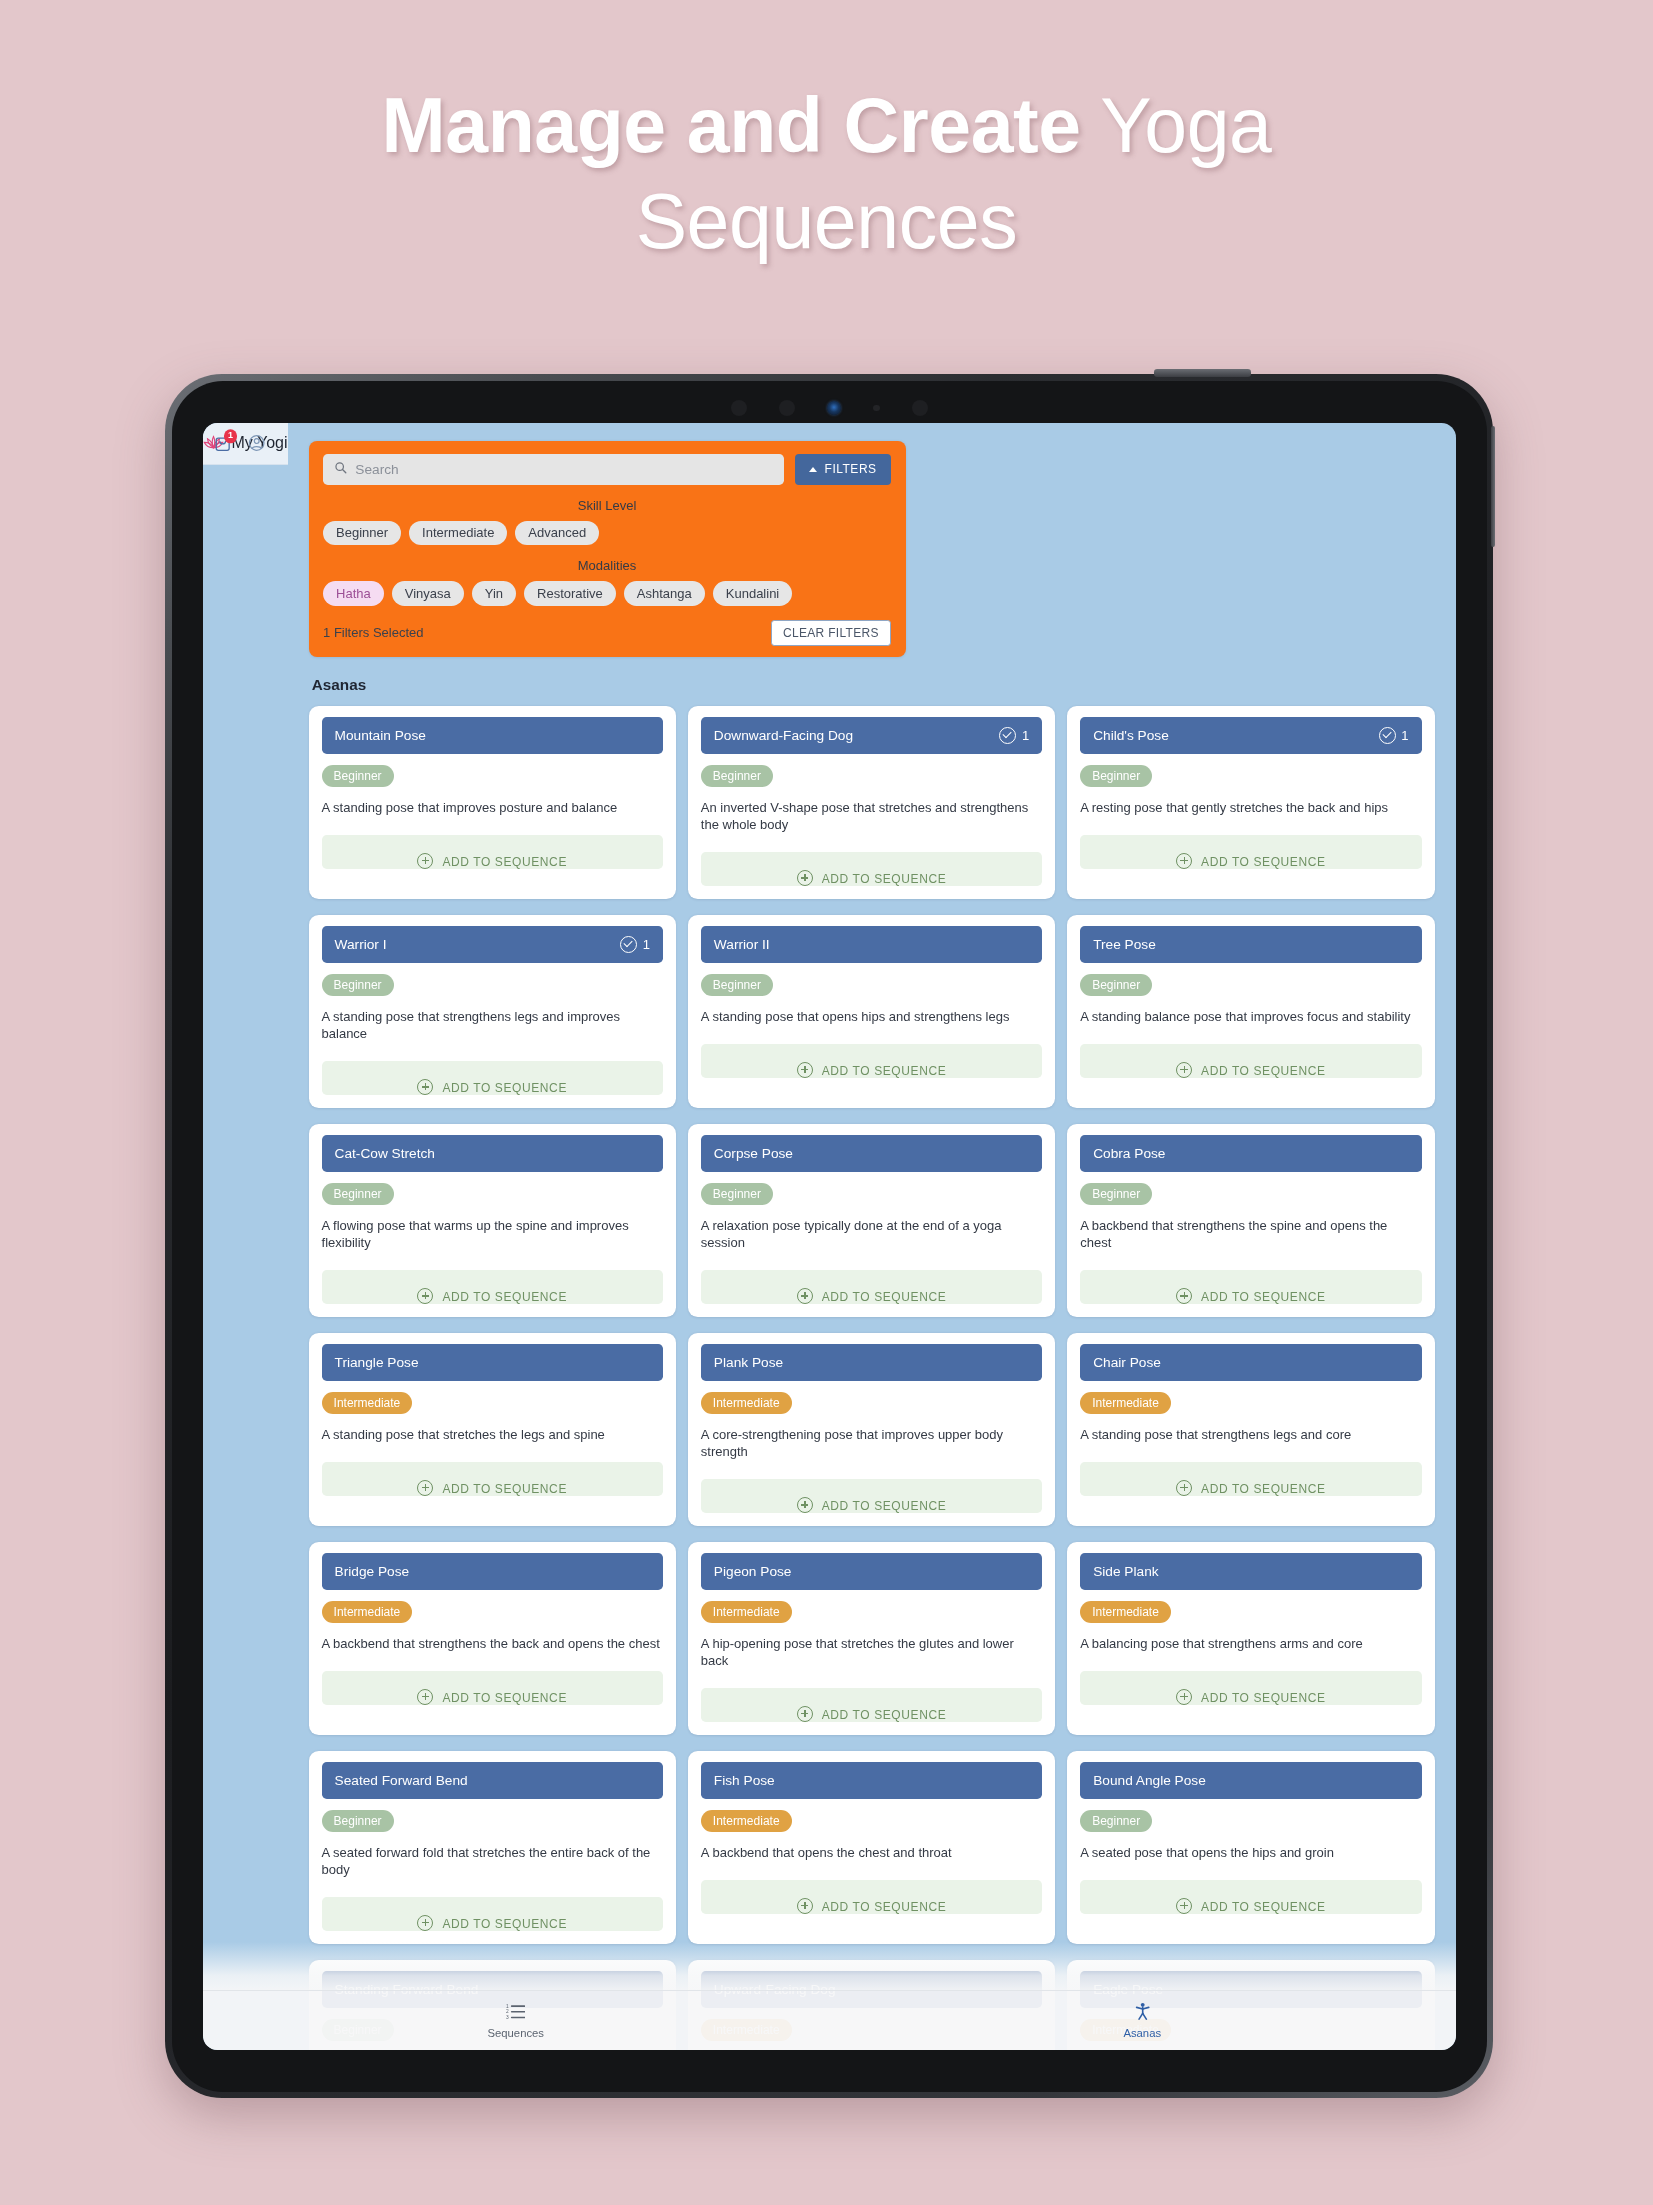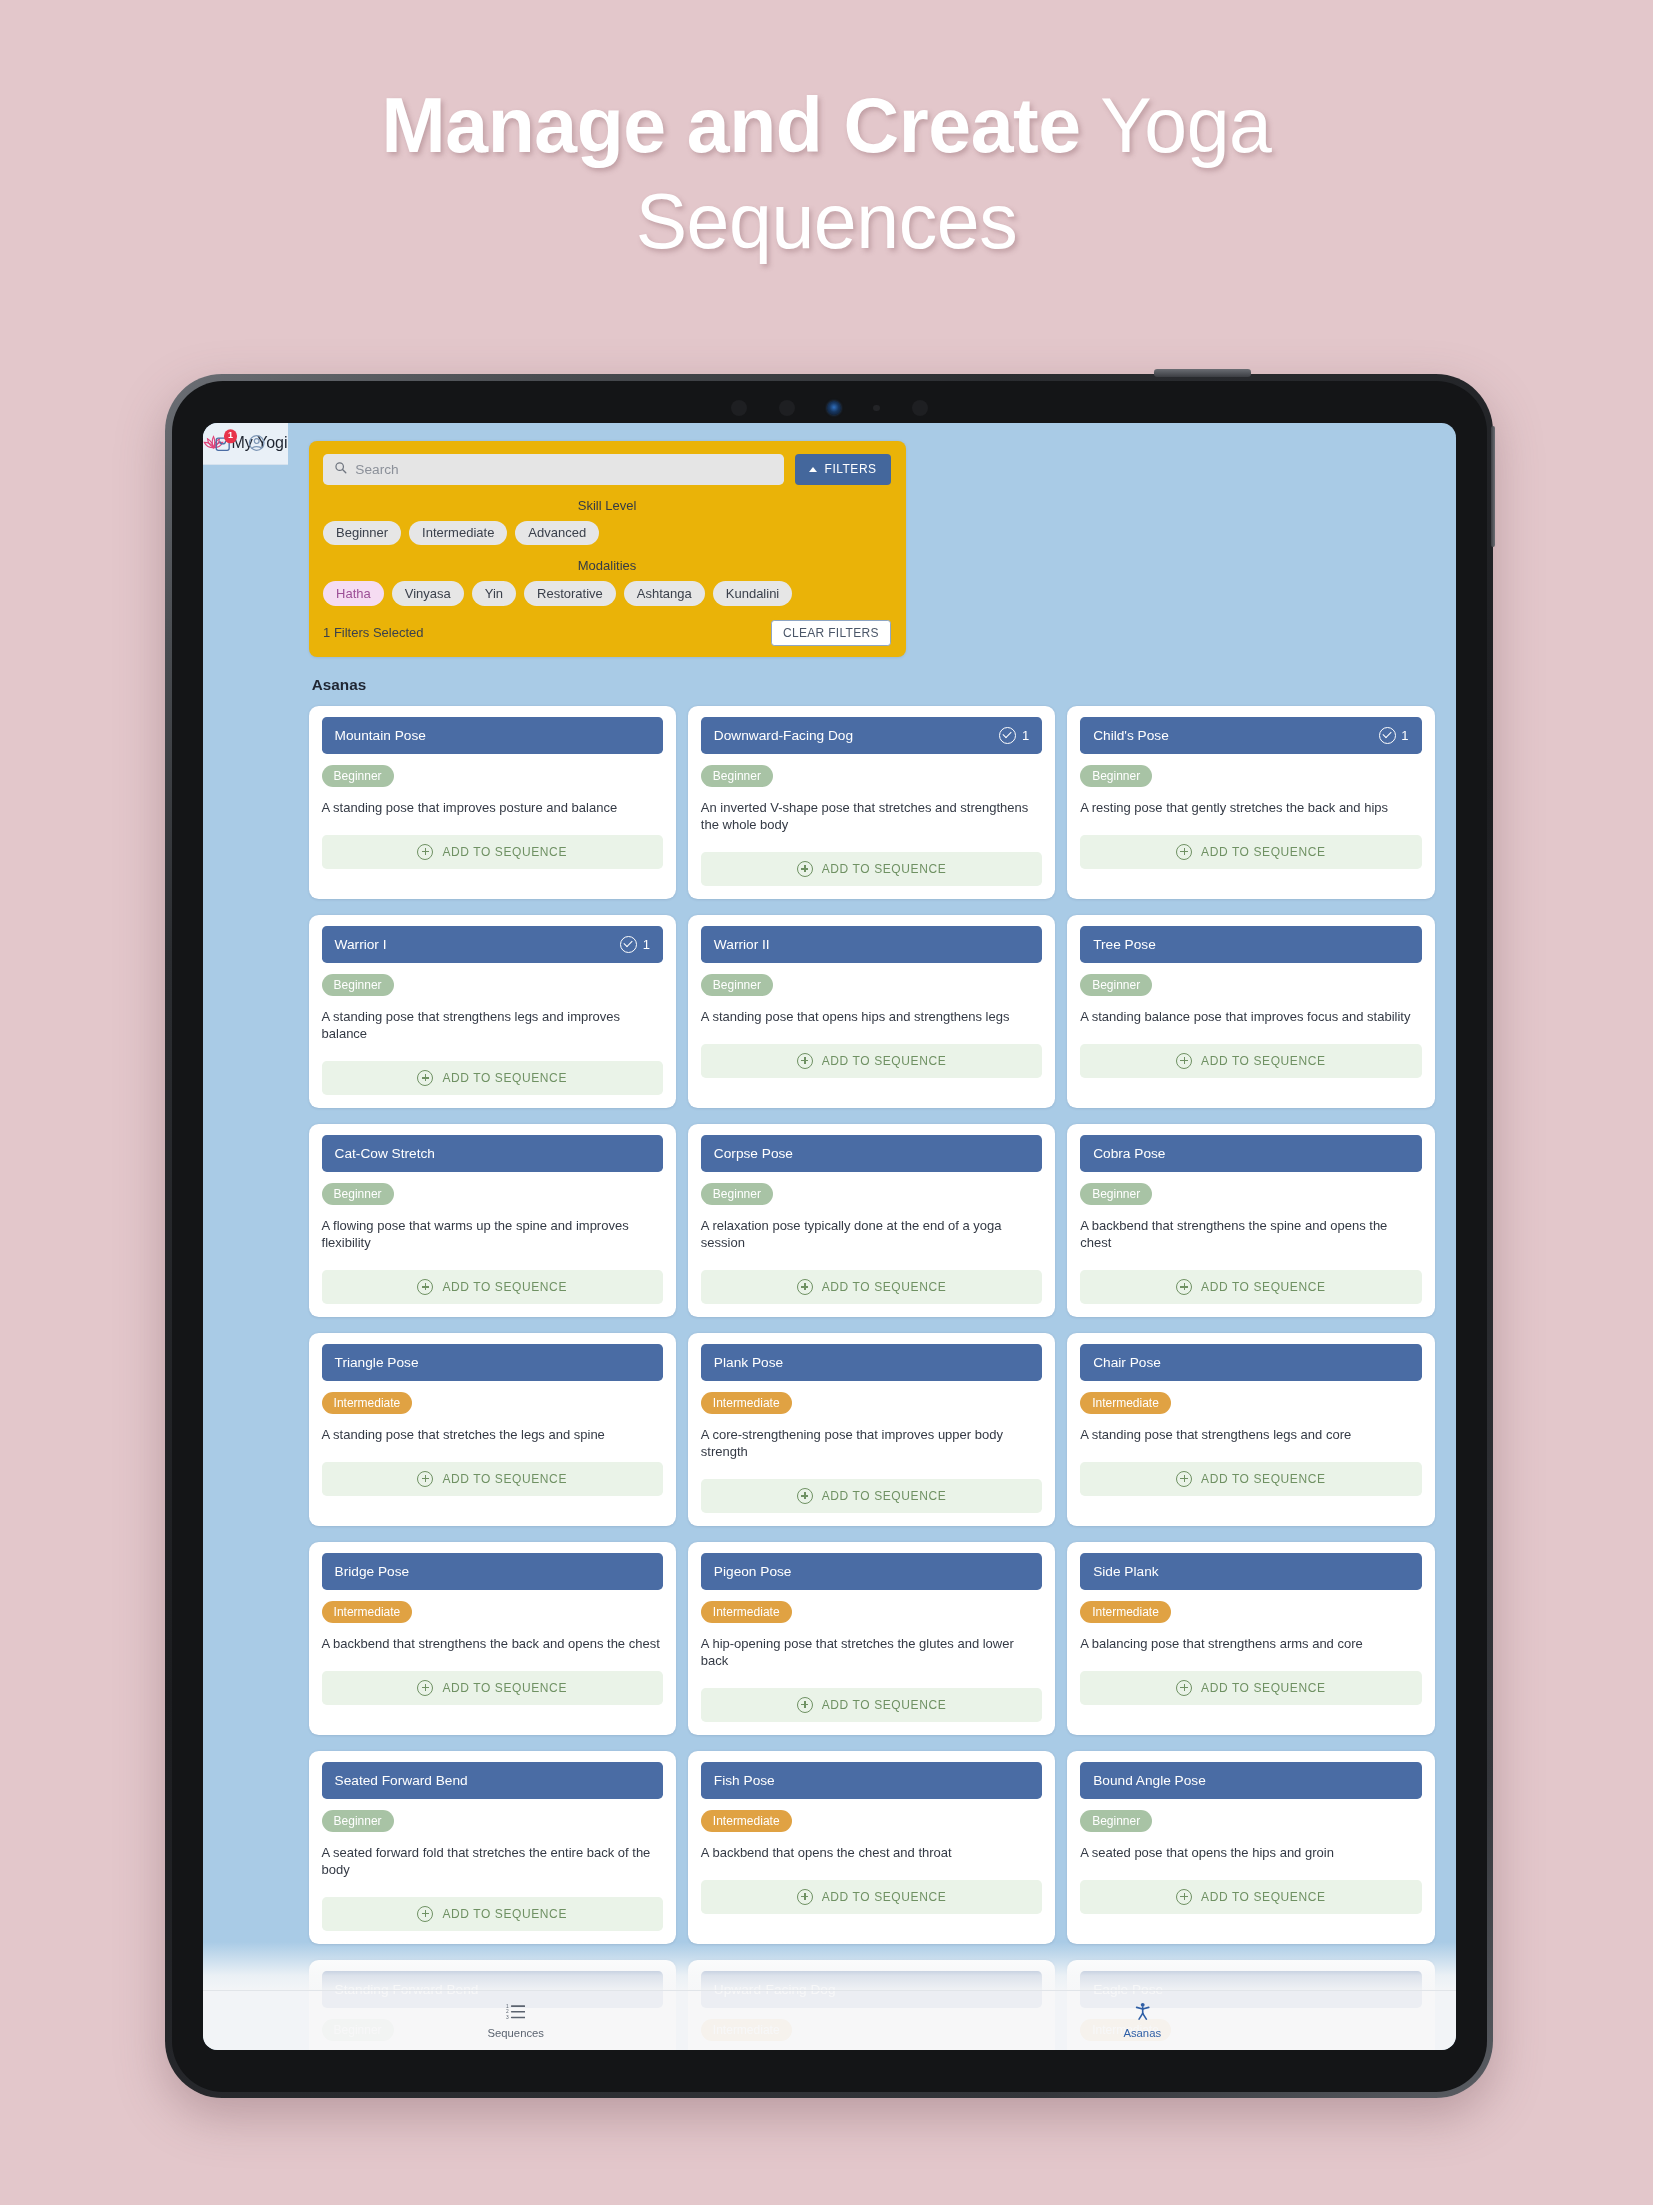--- a/index.html
+++ b/index.html
@@ -132,21 +132,21 @@
   
   .content {
     flex: 1 1 auto;
     padding: 18px 21px 0 21px;
     overflow: hidden;
     position: relative;
   }
 
   
   .filter-panel {
-    background: #eab308;
+    background: #f97316;
     border-radius: 8px;
     padding: 13px 14.5px 11.3px 14.5px;
     width: 597px;
     box-shadow: 0 0.8px 2.4px rgba(30,50,80,0.10);
   }
   .search-row { display: flex; align-items: center; gap: 11.3px; }
   .search-box {
     flex: 1 1 auto;
     height: 31px;
     background: #e5e5e5;
@@ -297,21 +297,21 @@
     min-height: 18px;
   }
   .add-btn {
     margin-top: 18px;
     width: 100%;
     background: #eaf3e8;
     border: none;
     border-radius: 4.8px;
     height: 34px;
     display: flex;
-    align-items: center;
+    align-items: flex-end;
     justify-content: center;
     gap: 9px;
     color: #6f9163;
     font-family: inherit;
     font-size: 12px;
     letter-spacing: 0.6px;
     cursor: pointer;
   }
   .plus-circle {
     width: 16px; height: 16px;

